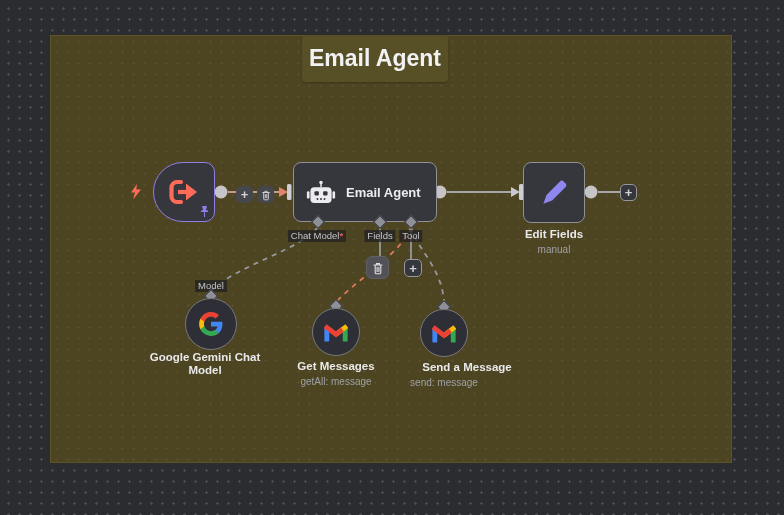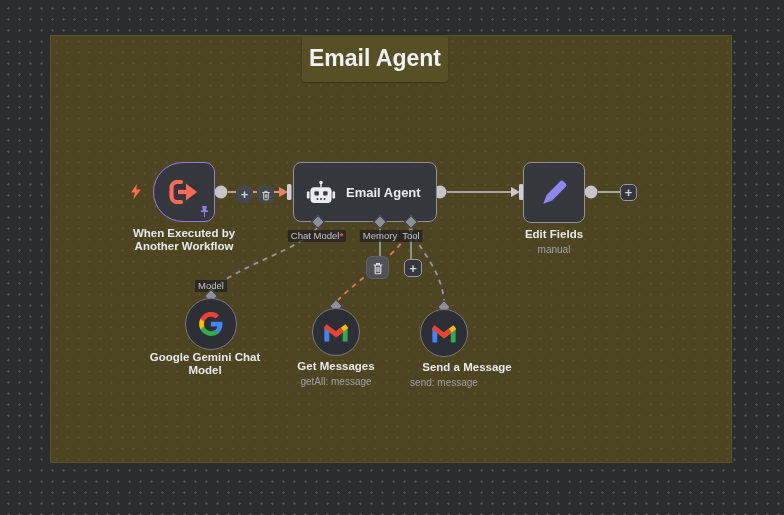--- a/index.html
+++ b/index.html
@@ -131,24 +131,20 @@
     <svg width="32" height="28" viewBox="0 0 32 28" data-interactable="false">
       <path d="M13 4 H9 a5.5 5.5 0 0 0 -5.5 5.5 v9 a5.5 5.5 0 0 0 5.5 5.5 h4" fill="none" stroke="#ff6b59" stroke-width="4.2" stroke-linecap="round"></path>
       <line x1="10" y1="14" x2="19" y2="14" stroke="#ff6b59" stroke-width="4.2"></line>
       <polygon points="18,5.5 29,14 18,22.5" fill="#ff6b59"></polygon>
     </svg>
     <svg class="pin" width="9" height="13" viewBox="0 0 12 17" data-interactable="false">
       <path d="M3 1 h6 v1.6 l-1.1 4.2 h1.6 q1.5 0.4 1.5 2.2 h-10 q0-1.8 1.5-2.2 h1.6 L3 2.6 Z" fill="#8d80e8"></path>
       <rect x="5.3" y="9" width="1.4" height="7" rx="0.7" fill="#8d80e8"></rect>
     </svg>
   </div>
-  <div class="node-label" style="left:184px; top:227px;" data-interactable="false">
-    <div data-interactable="false">When Executed by</div>
-    <div data-interactable="false">Another Workflow</div>
-  </div>
 
   <div class="sq-btn" style="left:236px; top:186px; width:17px; height:17px;" data-interactable="true">
     <span class="plus-glyph" data-interactable="false">+</span>
   </div>
   <div class="sq-btn" style="left:257px; top:186px; width:17px; height:17px;" data-interactable="true">
     <svg width="10" height="12" viewBox="0 0 12 14" data-interactable="false">
       <path d="M2 4h8 M3.2 4 V11.6 a1.2 1.2 0 0 0 1.2 1.2 h3.2 a1.2 1.2 0 0 0 1.2-1.2 V4 M4.6 4 V2.6 h2.8 V4 M5.1 6.4 v4 M6.9 6.4 v4" stroke="#d6d6da" stroke-width="1.1" fill="none" stroke-linecap="round"></path>
     </svg>
   </div>
 
@@ -169,21 +165,21 @@
   </div>
 
   <div class="diamond" style="left:313px; top:217px;" data-interactable="true"></div>
   <div class="diamond" style="left:375px; top:217px;" data-interactable="true"></div>
   <div class="diamond" style="left:406px; top:217px;" data-interactable="true"></div>
 
   <div class="chip" style="left:317px; top:230px;" data-interactable="false">
     <span data-interactable="false">Chat Model</span><span class="req" data-interactable="false">*</span>
   </div>
   <div class="chip" style="left:380px; top:230px;" data-interactable="false">
-    <span data-interactable="false">Memory</span>
+    <span data-interactable="false">Fields</span>
   </div>
   <div class="chip" style="left:411px; top:230px;" data-interactable="false">
     <span data-interactable="false">Tool</span>
   </div>
 
   <div class="sq-btn btn-mid-trash" style="left:366px; top:256px; width:23px; height:23px;" data-interactable="true">
     <svg width="12" height="14" viewBox="0 0 12 14" data-interactable="false">
       <path d="M2 4h8 M3.2 4 V11.6 a1.2 1.2 0 0 0 1.2 1.2 h3.2 a1.2 1.2 0 0 0 1.2-1.2 V4 M4.6 4 V2.6 h2.8 V4 M5.1 6.4 v4 M6.9 6.4 v4" stroke="#e3e3e6" stroke-width="1.1" fill="none" stroke-linecap="round"></path>
     </svg>
   </div>

